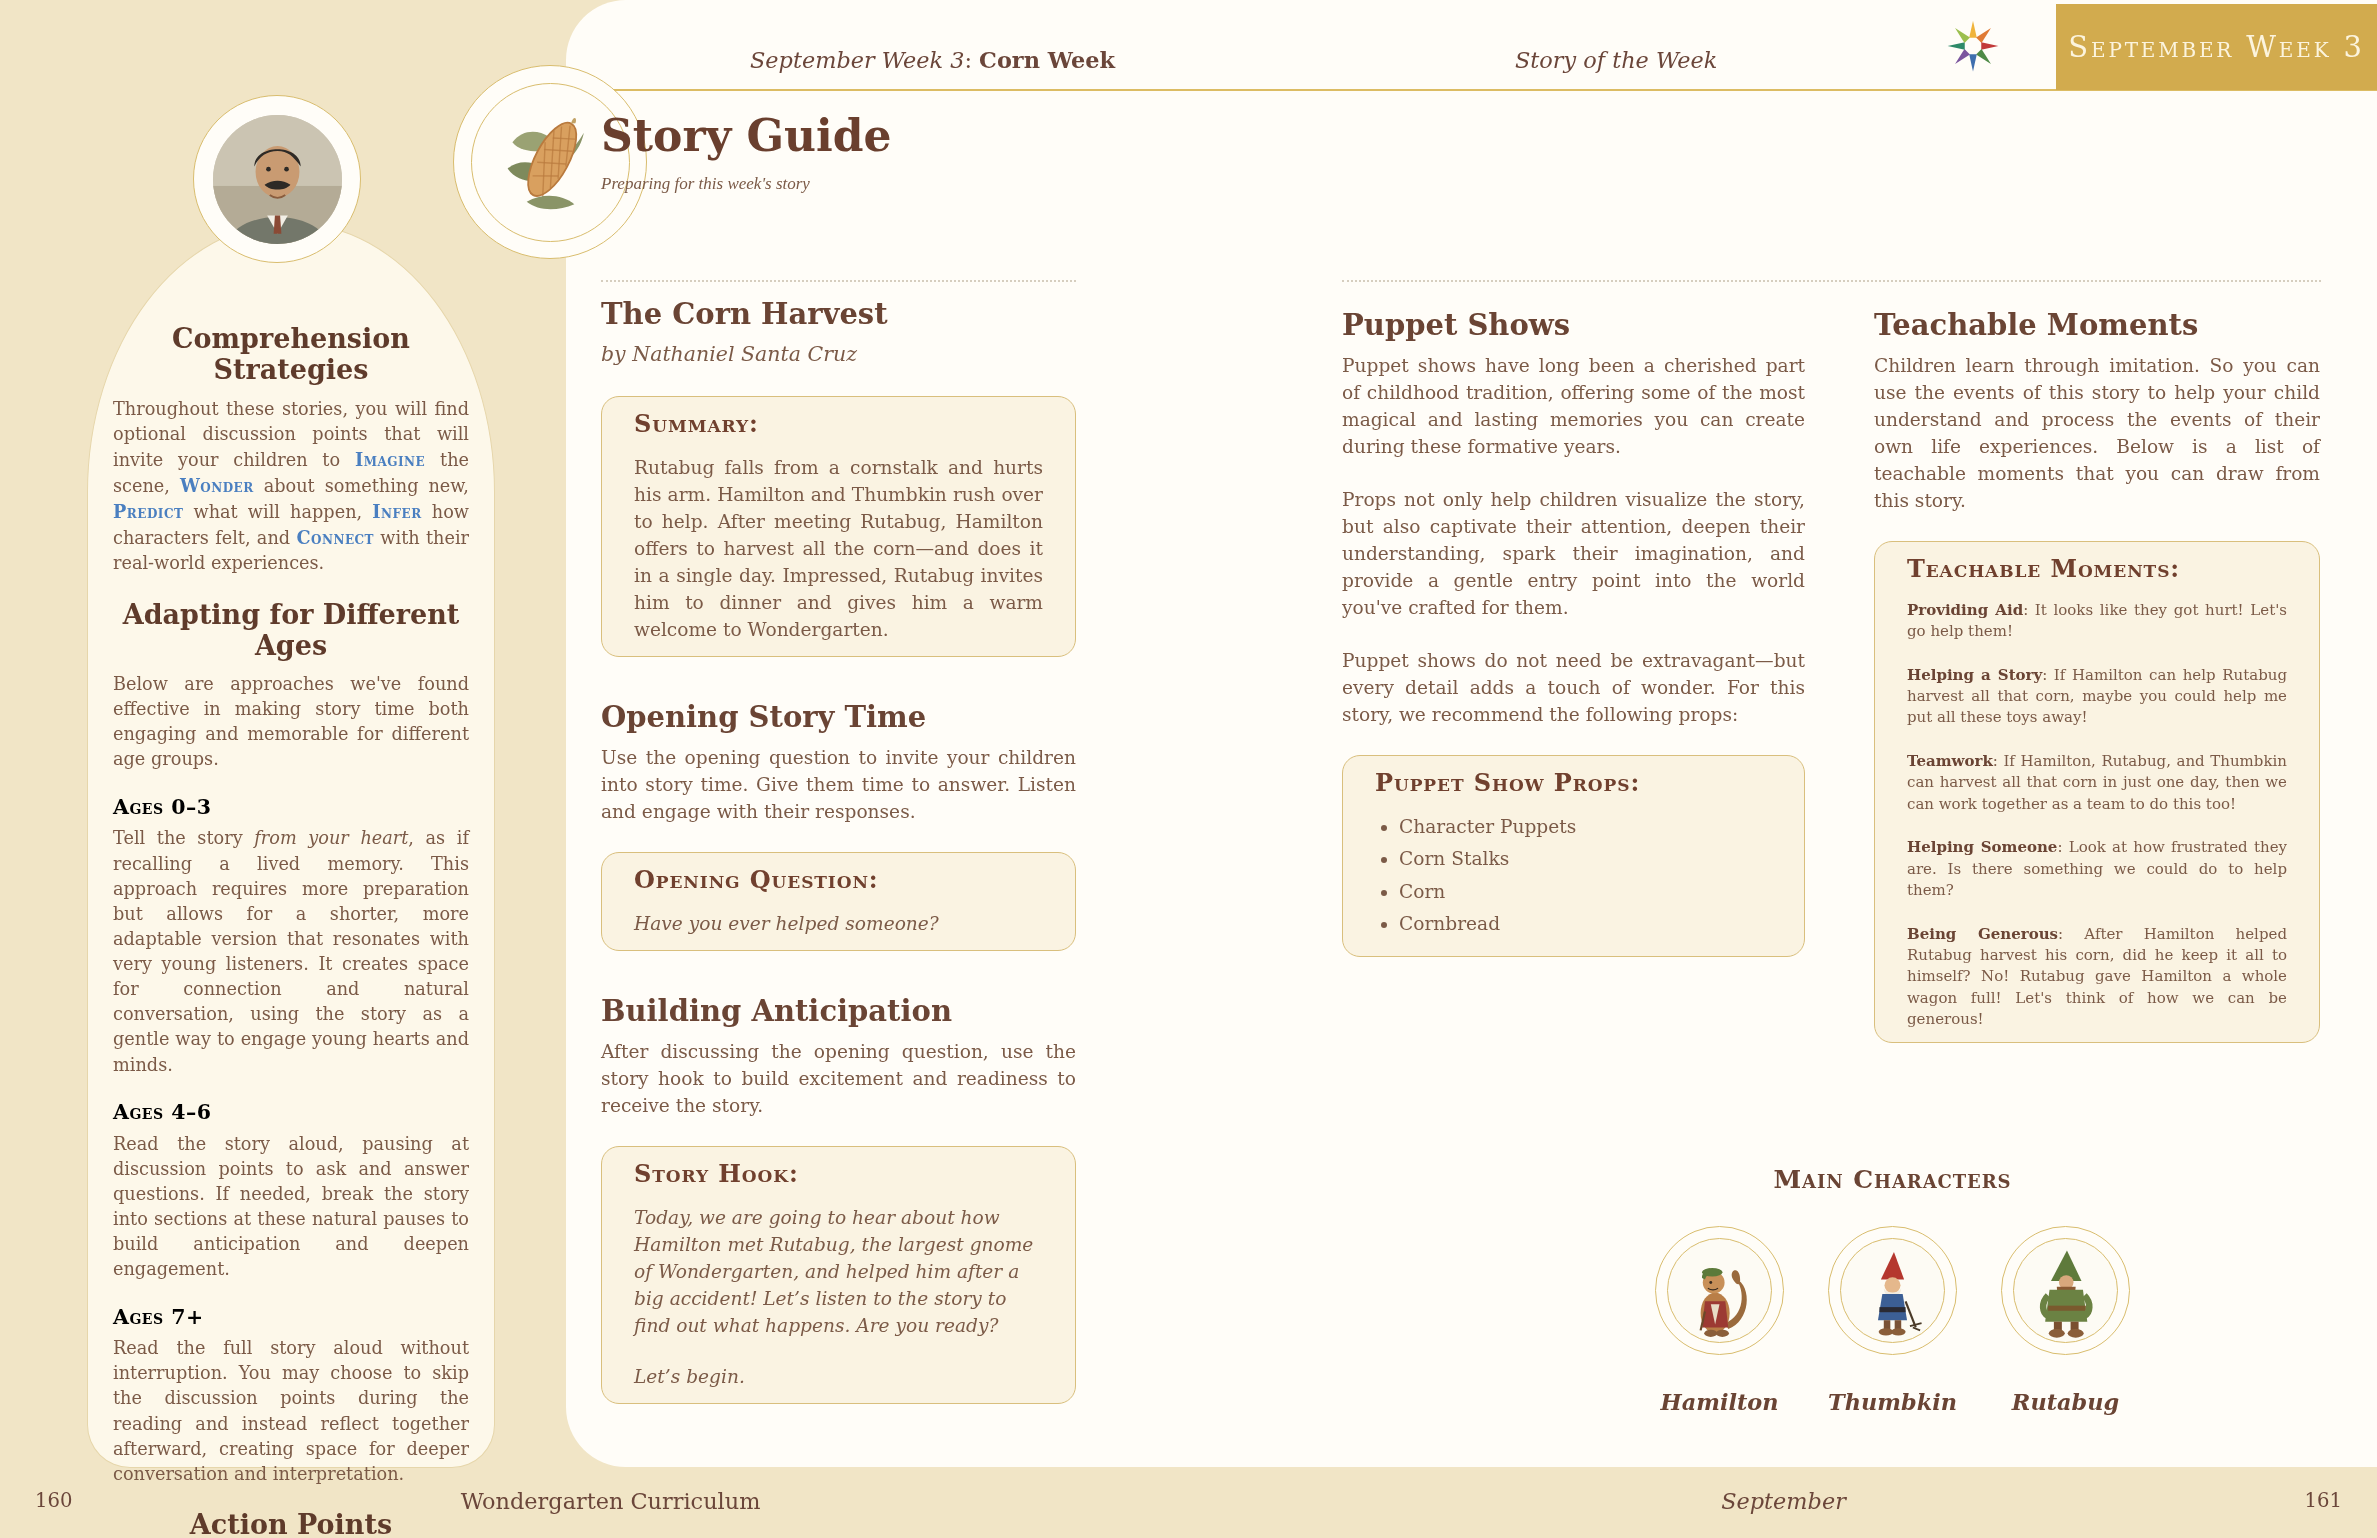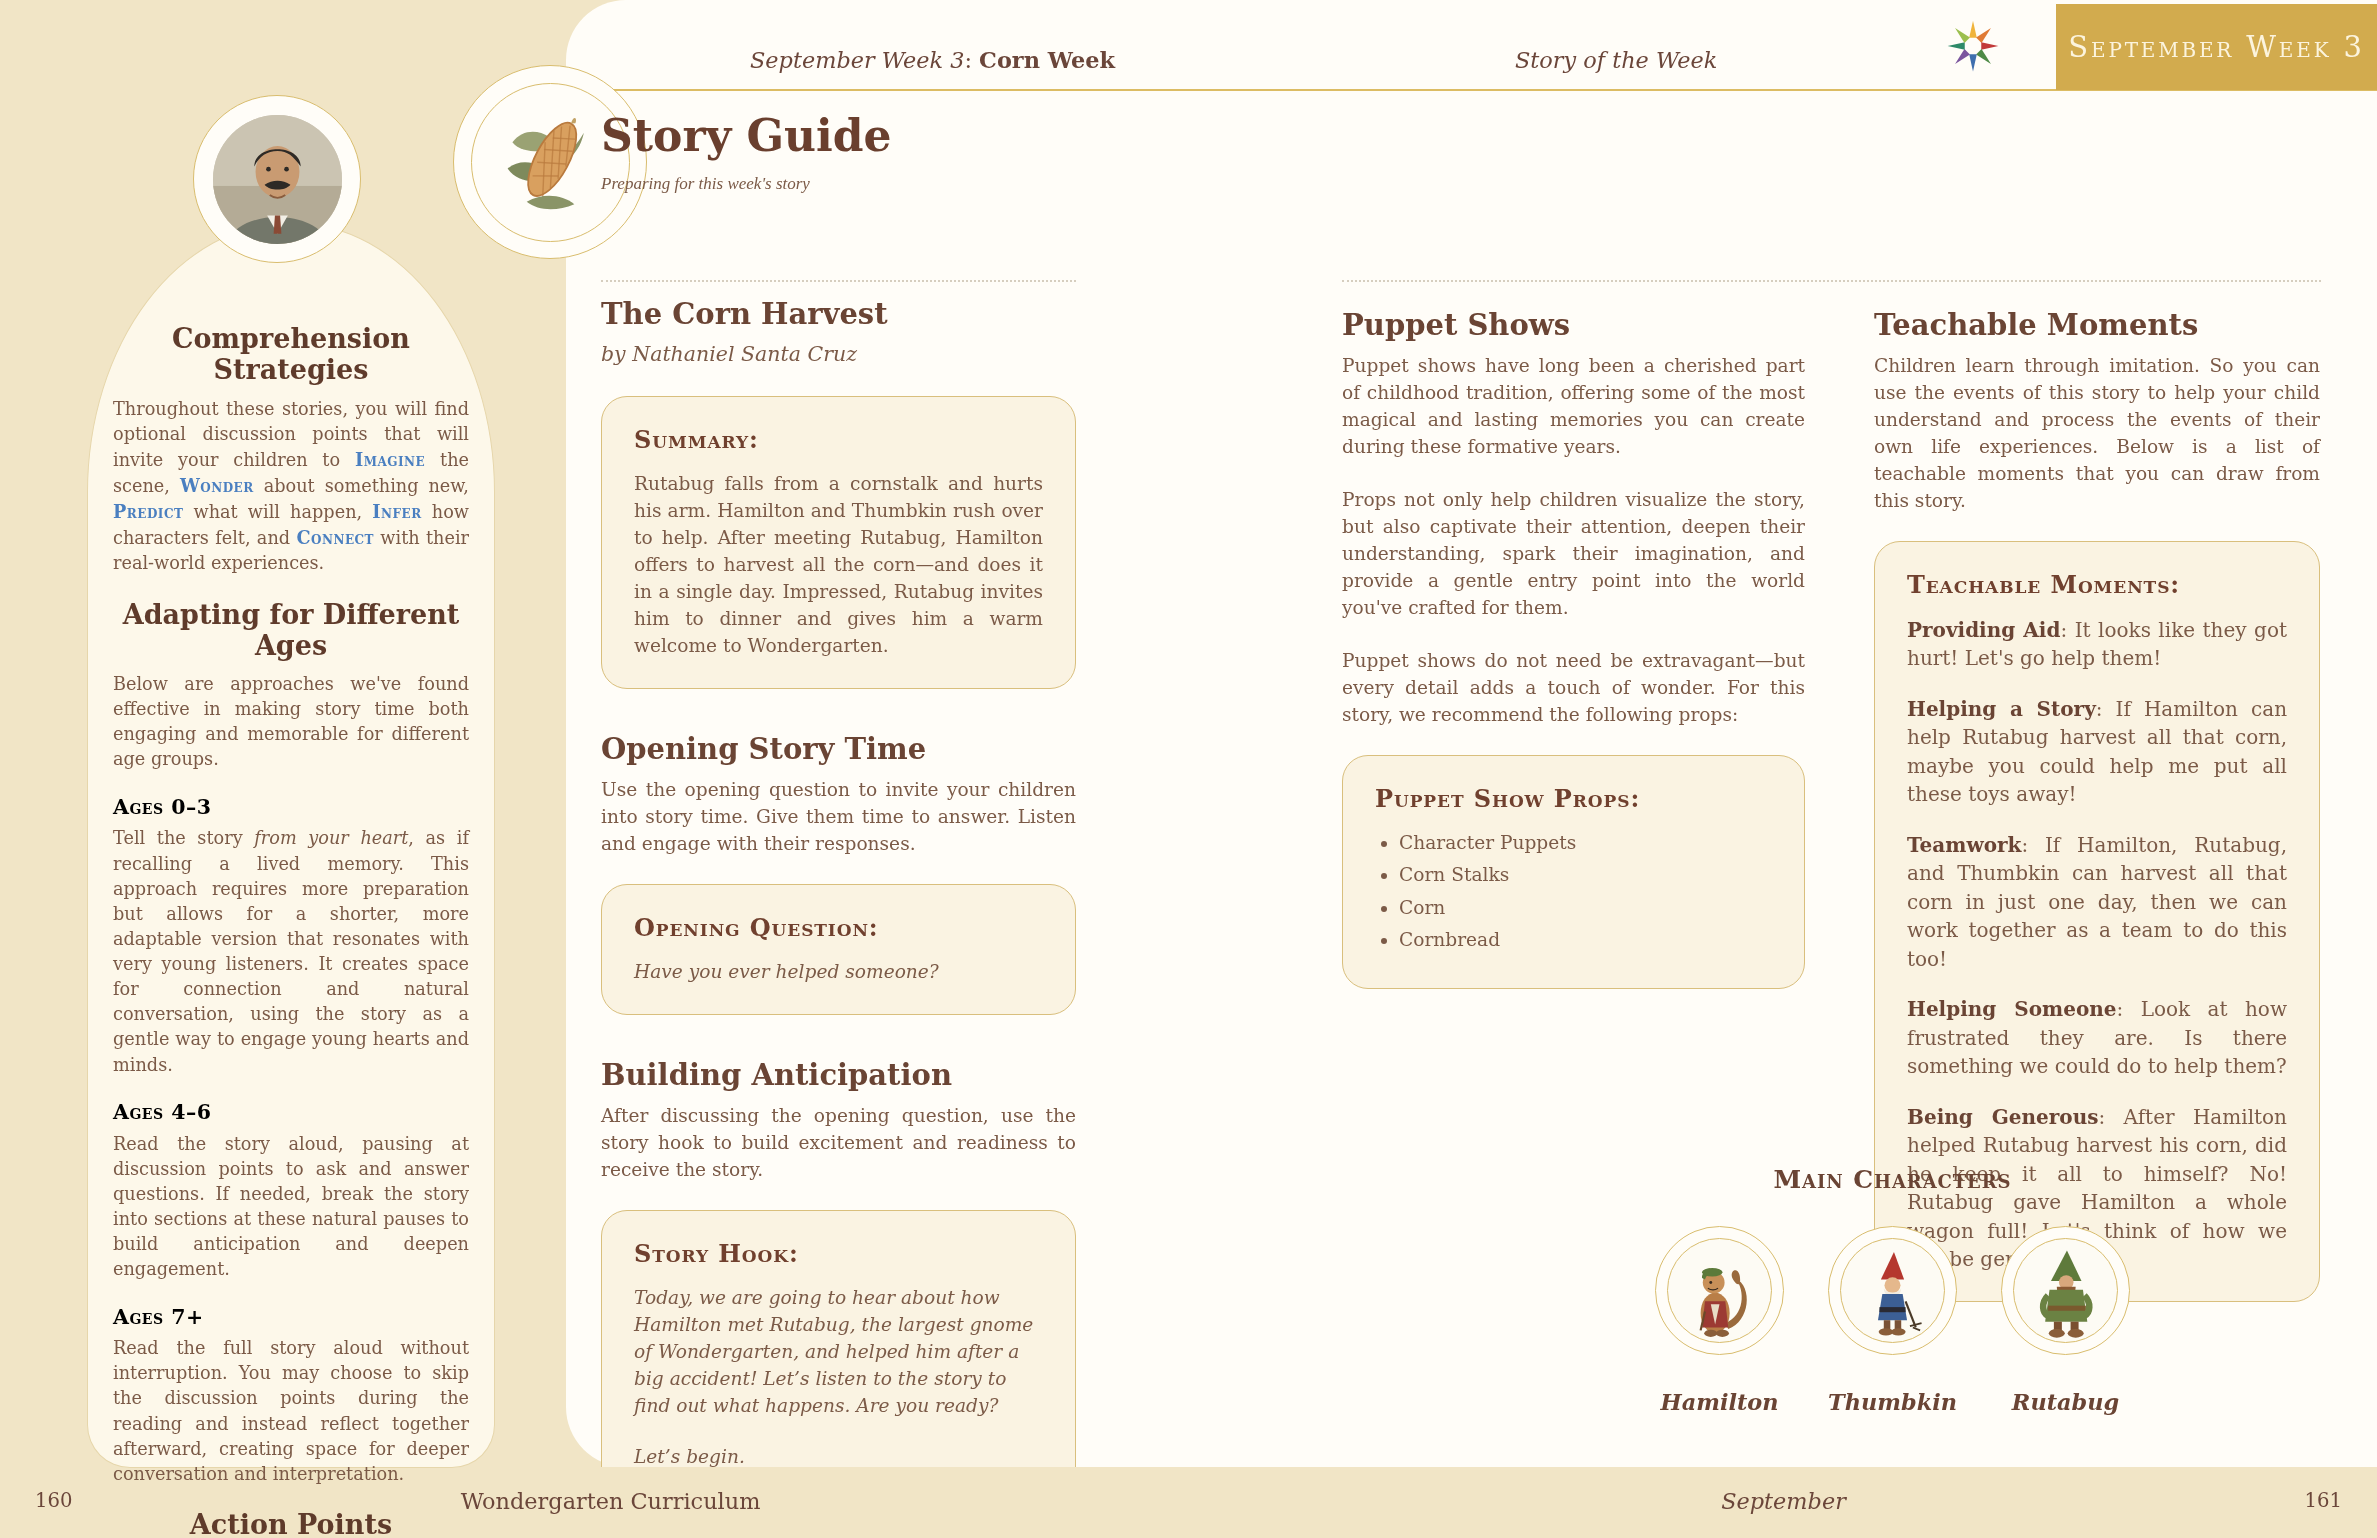--- a/index.html
+++ b/index.html
@@ -43,30 +43,30 @@
   .col-puppet{left:1342px;top:308px;width:463px;}
   .col-teach{left:1874px;top:308px;width:446px;}
   .page-title{font-size:44px;font-weight:bold;color:#6a3f2e;margin:0 0 13px;}
   .page-sub{font-size:17px;font-style:italic;color:#7b5a47;margin:0 0 103px;font-family:Liberation Serif, serif;}
   .dot-rule{position:absolute;height:0;border-top:2.8px dotted #d6cebf;}
   .dot-left{left:601px;top:280px;width:475px;}
   .dot-right{left:1342px;top:280px;width:979px;}
   .h2{font-size:29px;font-weight:bold;color:#6a4434;margin:0 0 11.2px;}
   .byline{font-size:20.5px;font-style:italic;color:#7b5a47;margin:4px 0 30px;}
   .body-p{font-size:18.6px;color:#7b5a47;text-align:justify;line-height:1.45;margin:0 0 26px;}
-  .box{background:#faf3e2;border:1.9px solid #d9bf7d;border-radius:26px;
-    padding:28px 32px;margin:5.6px 0 43px;box-sizing:border-box;}
+  .box{background:#faf3e2;border:1.9px solid #d9bf7d;border-radius:18px;
+    padding:12px 32px;margin:5.6px 0 43px;box-sizing:border-box;}
   .box-label{font-variant:small-caps;font-weight:bold;font-size:24px;color:#70402e;
     letter-spacing:0.9px;margin:0 0 17px;}
   .box-p{font-size:18.6px;color:#7b5a47;text-align:justify;line-height:1.45;margin:0;}
   .box-p.it{font-style:italic;text-align:left;}
   .box .box-p + .box-p{margin-top:24px;}
   .box ul{margin:0;padding-left:24px;}
   .box li{font-size:18.6px;color:#7b5a47;line-height:1.4;margin-bottom:6.5px;}
-  .teach-entry{font-size:20px;color:#7b5a47;text-align:justify;line-height:1.42;margin:0 0 22.4px;}
+  .teach-entry{font-size:15px;color:#7b5a47;text-align:justify;line-height:1.42;margin:0 0 22.4px;}
   .teach-entry:last-child{margin-bottom:0;}
   
   .seg-i{font-style:italic;}
   .seg-b{font-weight:bold;}
   .seg-lead{font-weight:bold;color:#6a4434;}
   .seg-scblue{font-variant:small-caps;font-weight:bold;color:#4a7fc0;letter-spacing:0.5px;}
   
   .characters{position:absolute;left:1622px;top:1165px;width:541px;text-align:center;}
   .characters-h{font-variant:small-caps;font-weight:bold;font-size:25px;color:#6a4434;
     letter-spacing:0.9px;margin:0 0 32px;}

